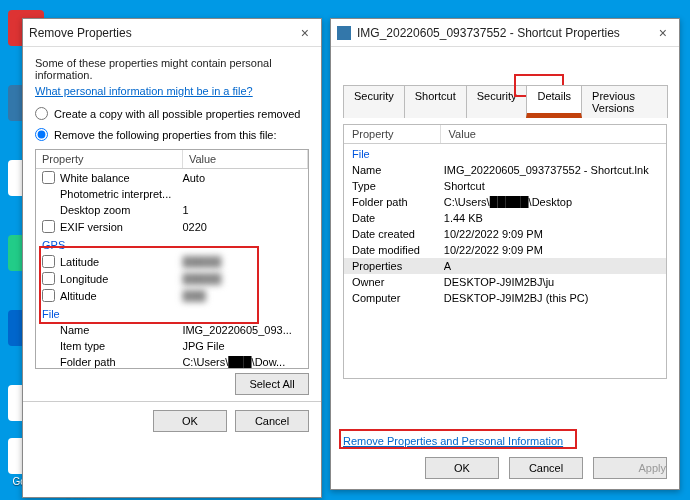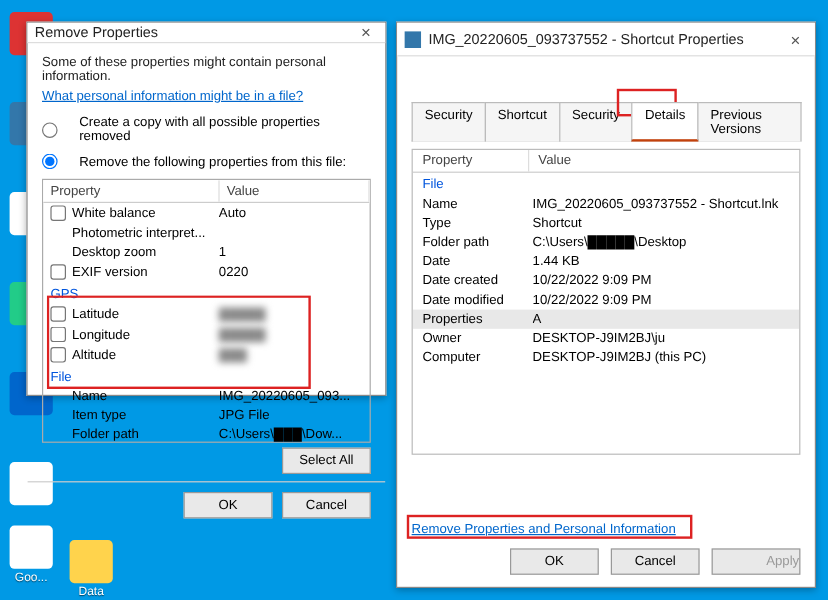--- a/index.html
+++ b/index.html
@@ -34,21 +34,21 @@
     padding: 0 6px;
     font-size: 12px;
     color: #222;
   }
   .titlebar .ticon { width: 14px; height: 14px; margin-right: 6px; }
   .titlebar .spacer { flex: 1; }
   .close { cursor: pointer; font-size: 14px; color: #555; padding: 0 6px; }
   .body { padding: 10px 12px; flex: 1; display: flex; flex-direction: column; }
   .info { color: #222; margin-bottom: 4px; }
   a.link { color: #0066cc; text-decoration: underline; cursor: pointer; }
-  .radio-row { display: flex; align-items: center; gap: 18px; margin: 6px 0 2px; }
+  .radio-row { display: flex; align-items: center; gap: 6px; margin: 6px 0 2px; }
   input[type=radio], input[type=checkbox] { margin: 0; }
   .listbox {
     border: 1px solid #aaa;
     height: 220px;
     overflow-y: scroll;
     margin: 6px 0 4px;
     position: relative;
   }
   .lb-head { display: flex; position: sticky; top: 0; background: #fff; border-bottom: 1px solid #ccc; font-weight: 400; color: #444; }
   .lb-head div { padding: 3px 6px; border-right: 1px solid #ddd; }
@@ -70,21 +70,21 @@
     cursor: pointer;
   }
   .btn:disabled { color: #999; cursor: default; text-align: right; }
   .selall { display: flex; justify-content: flex-end; }
   .divider { border-top: 1px solid #ccc; margin: 6px -12px 0; }
   .redbox { border: 2px solid #d22; position: absolute; pointer-events: none; }
 
   
   .tabs { display: flex; border-bottom: 1px solid #bbb; margin-bottom: 6px; }
   .tab { padding: 4px 10px; border: 1px solid #bbb; border-bottom: none; background: #f5f5f5; margin-right: -1px; margin-bottom: -1px; cursor: pointer; position: relative; }
-  .tab.active { background: #fff; border-bottom: 2px solid #c2410c; z-index: 2; }
+  .tab.active { background: #fff; border-bottom: 5px solid #c2410c; z-index: 2; }
   .dgrid { border: 1px solid #bbb; flex: 1; overflow: auto; }
   .dg-head { display: flex; background: #fff; border-bottom: 1px solid #ccc; color: #444; }
   .dg-head div { padding: 3px 8px; }
   .dg-head .p { width: 30%; border-right: 1px solid #ddd;}
   .dg-head .v { flex: 1; }
   .dg-row { display: flex; padding: 2px 8px; }
   .dg-row .p { width: 30%; }
   .dg-row .v { flex: 1; white-space: nowrap; overflow: hidden; }
   .dg-row.sel { background: #e8e8e8; }
   .dg-row.group { color: #0055dd; padding: 4px 8px 2px; }
@@ -110,21 +110,21 @@
   <div class="dicon" style="left:6px; top:310px">
       <div class="g" style="background:#06c"></div>
     </div>
   <div class="dicon" style="left:6px; top:385px">
       <div class="g" style="background:#fff"></div>
     </div>
   <div class="dicon" style="left:6px; top:438px"><div class="g" style="background:#fff"></div><span>Goo...</span></div>
   <div class="dicon" style="left:56px; top:450px"><div class="g" style="background:#ffd34c"></div><span>Data</span></div>
 </div>
 
-<div class="win" style="left:22px; top:18px; width:300px; height:312px;">
+<div class="win" style="left:22px; top:18px; width:300px; height:480px;">
   <div class="titlebar">
     <span>Remove Properties</span>
     <span class="spacer"></span>
     <span class="close">×</span>
   </div>
   <div class="body">
     <div class="info">Some of these properties might contain personal information.</div>
     <a class="link">What personal information might be in a file?</a>
 
     <label class="radio-row" style="margin-top:10px">

